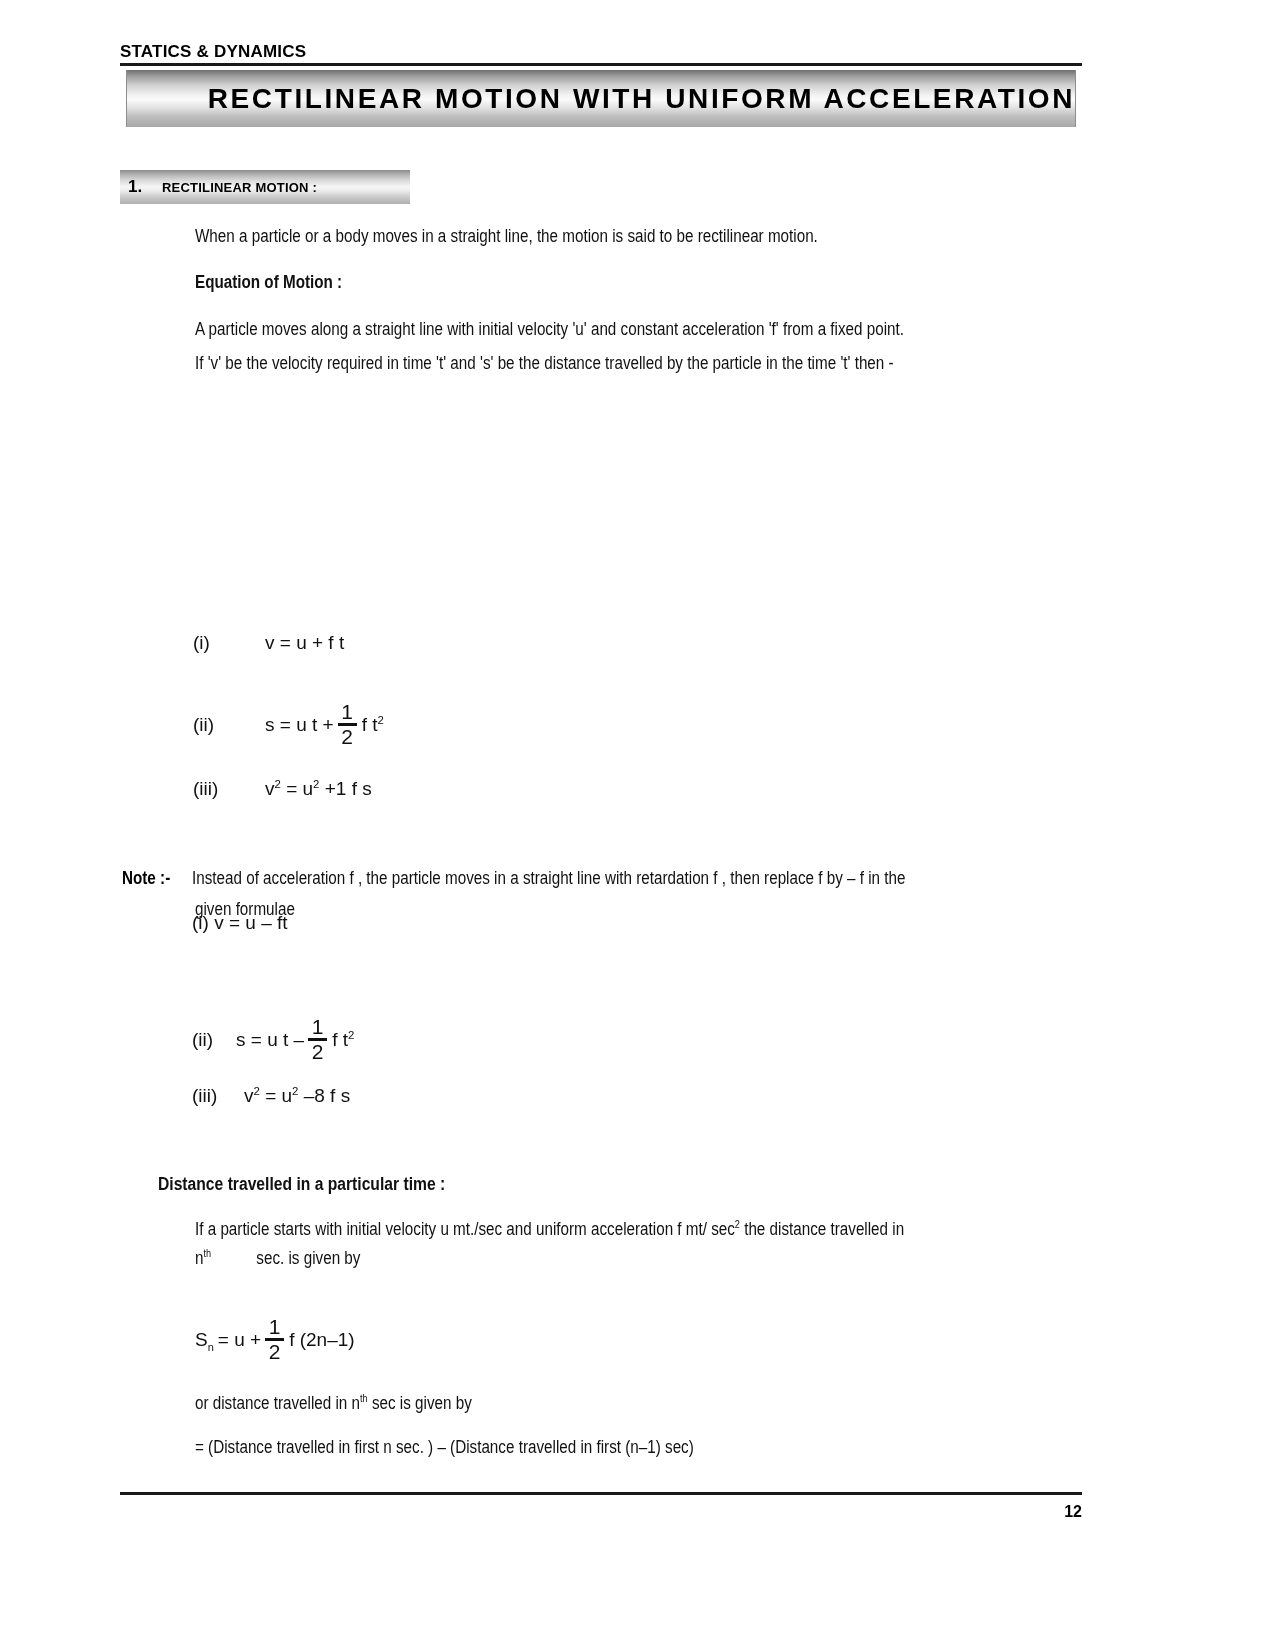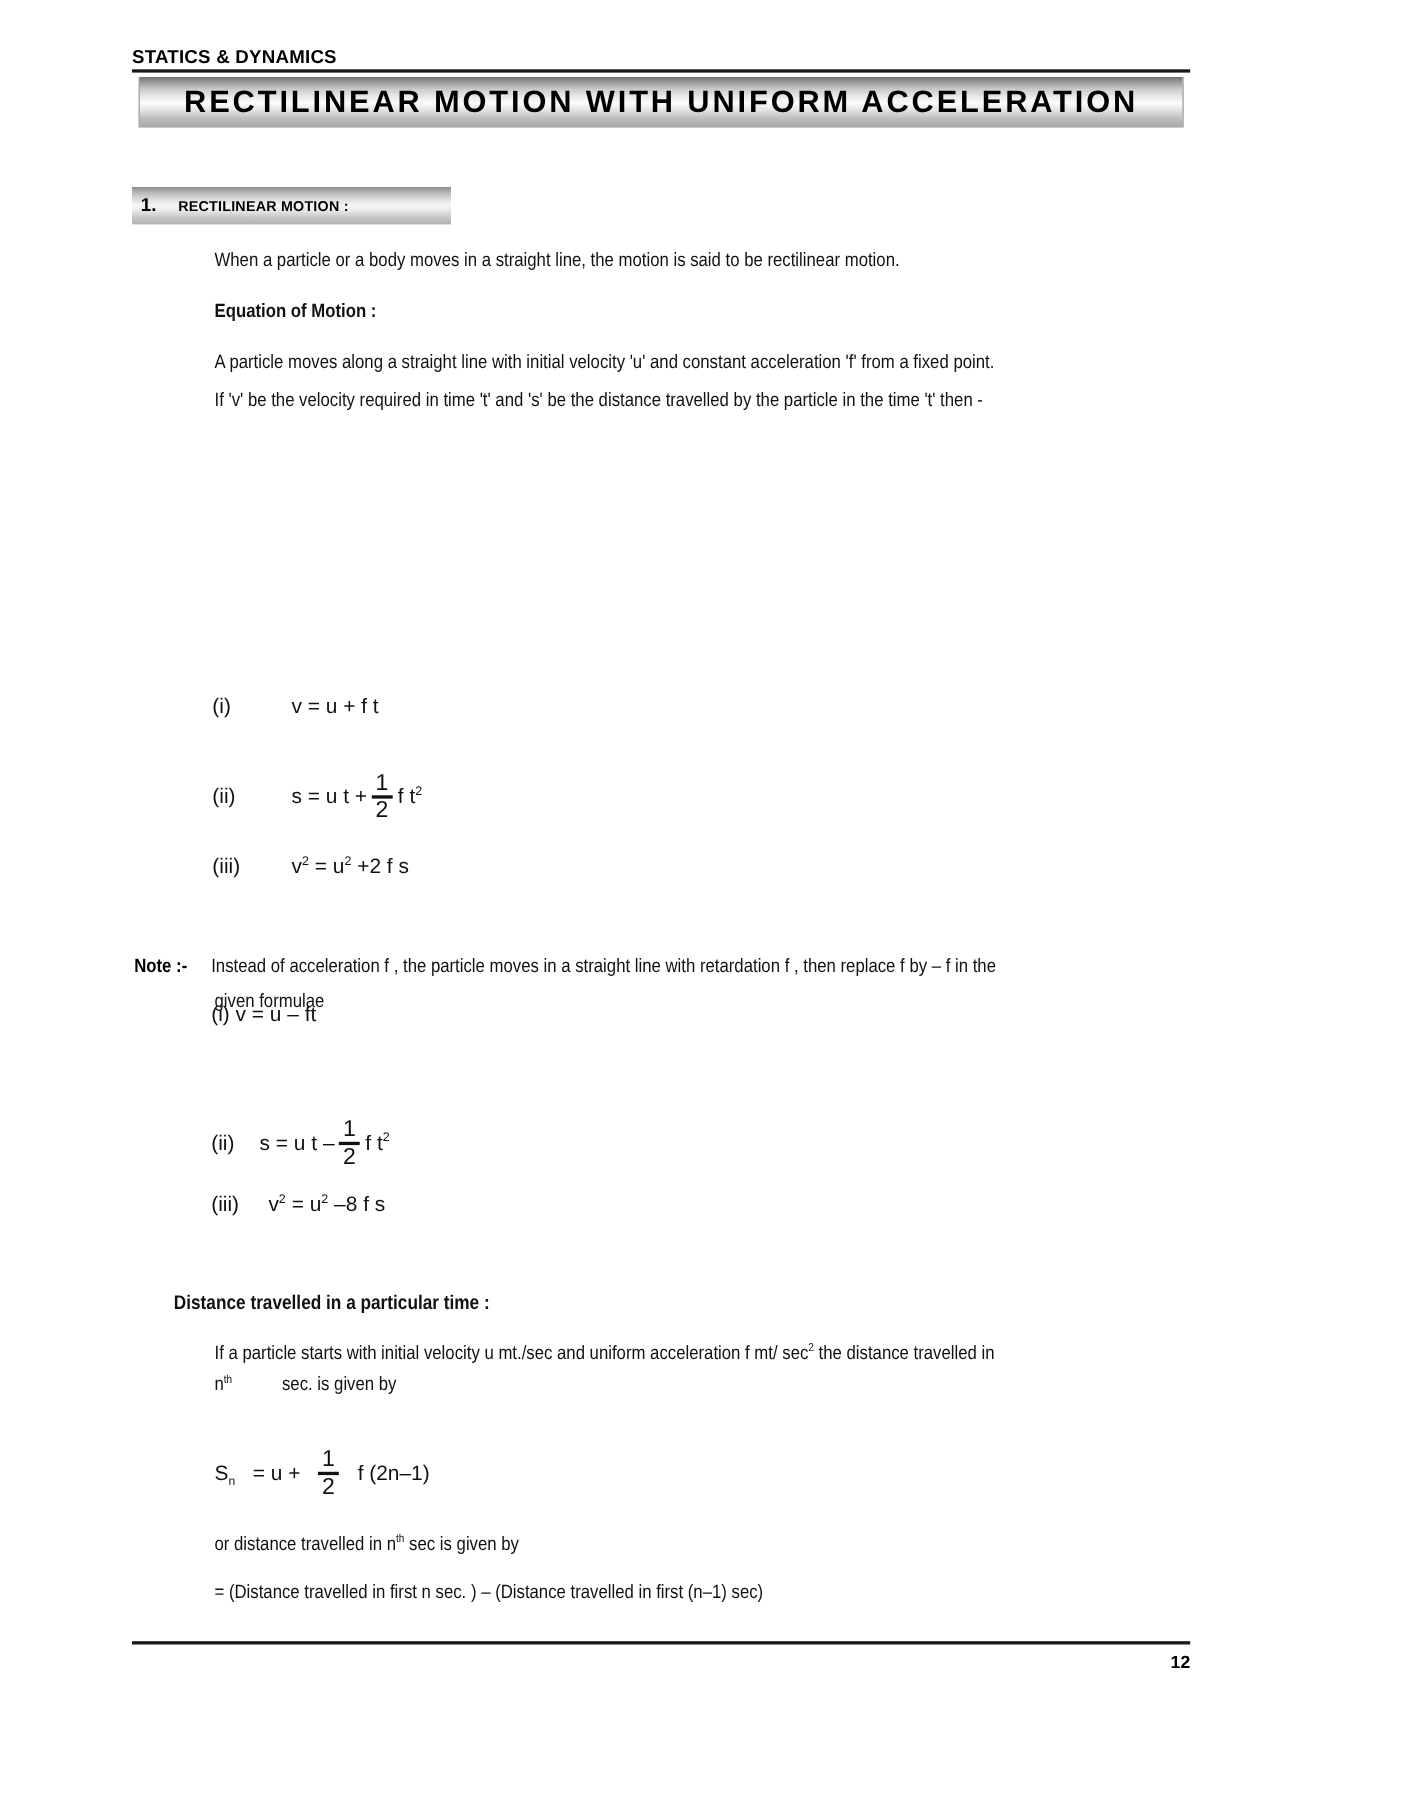--- a/index.html
+++ b/index.html
@@ -33,35 +33,35 @@
     position: absolute;
     left: 120px; top: 63px;
     width: 962px; height: 3px;
     background: #1a1a1a;
   }
 
   
   .banner {
     position: absolute;
     left: 126px; top: 70px;
-    width: 950px; height: 46px;
+    width: 950px; height: 57px;
     background: linear-gradient(to bottom,
         #6f6f6f 0%,
         #9a9a9a 10%,
         #cfcfcf 26%,
         #f2f2f2 44%,
         #fbfbfb 52%,
         #e2e2e2 66%,
         #bdbdbd 82%,
         #a8a8a8 100%);
     border-left: 1px solid #8d8d8d;
     border-right: 1px solid #8d8d8d;
     display: flex;
     align-items: center;
-    justify-content: center;
+    justify-content: flex-end;
   }
   .banner-text {
     font-size: 28px;
     font-weight: bold;
     letter-spacing: 2.6px;
     white-space: nowrap;
     color: #000;
   }
 
   
@@ -205,21 +205,21 @@
     <span class="frac">
       <span class="num">1</span>
       <span class="bar"></span>
       <span class="den">2</span>
     </span>
     <span><span>f t</span><sup class="sq">2</sup></span>
   </div>
 
   <div class="eq" style="left:193px; top:778px;">
     <span class="eq-label">(iii)</span>
-    <span><span>v</span><sup class="sq">2</sup>&nbsp;<span>= u</span><sup class="sq">2</sup>&nbsp;<span>+2 f s</span></span>
+    <span><span>v</span><sup class="sq">2</sup>&nbsp;<span>= u</span><sup class="sq">2</sup>&nbsp;<span>+1 f s</span></span>
   </div>
 
   <div class="note-lab" style="left:122px; top:868px;">Note :-</div>
   <div class="body-txt" style="left:192px; top:868px;">Instead of acceleration f , the particle moves in a straight line with retardation f , then replace f by – f in the</div>
   <div class="body-txt" style="left:195px; top:899px;">given formulae</div>
 
   <div class="eq" style="left:192px; top:912px;">
     <span>(i) v = u – ft</span>
   </div>
 
@@ -238,21 +238,21 @@
     <span style="display:inline-block;width:52px;">(iii)</span>
     <span><span>v</span><sup class="sq">2</sup>&nbsp;<span>= u</span><sup class="sq">2</sup>&nbsp;<span>–8 f s</span></span>
   </div>
 
   <div class="body-txt b" style="left:158px; top:1174px; font-size:18px;">Distance travelled in a particular time :</div>
 
   <div class="body-txt" style="left:195px; top:1219px;"><span>If a particle starts with initial velocity u mt./sec and uniform acceleration f mt/ sec</span><sup class="sq">2</sup> <span>the distance travelled in</span></div>
 
   <div class="body-txt" style="left:195px; top:1248px;"><span>n</span><sup class="sq">th</sup><span style="display:inline-block;width:52px;"></span><span>sec. is given by</span></div>
 
-  <div class="eq" style="left:195px; top:1318px;gap:12px;">
+  <div class="eq" style="left:195px; top:1318px;">
     <span><span>S</span><sub class="sb">n</sub></span>
     <span style="margin-left:4px;">= u +</span>
     <span class="frac">
       <span class="num">1</span>
       <span class="bar"></span>
       <span class="den">2</span>
     </span>
     <span>f (2n–1)</span>
   </div>
 

